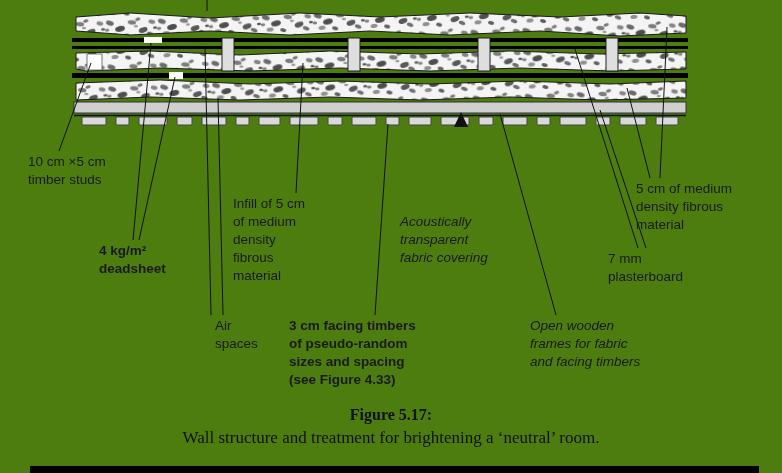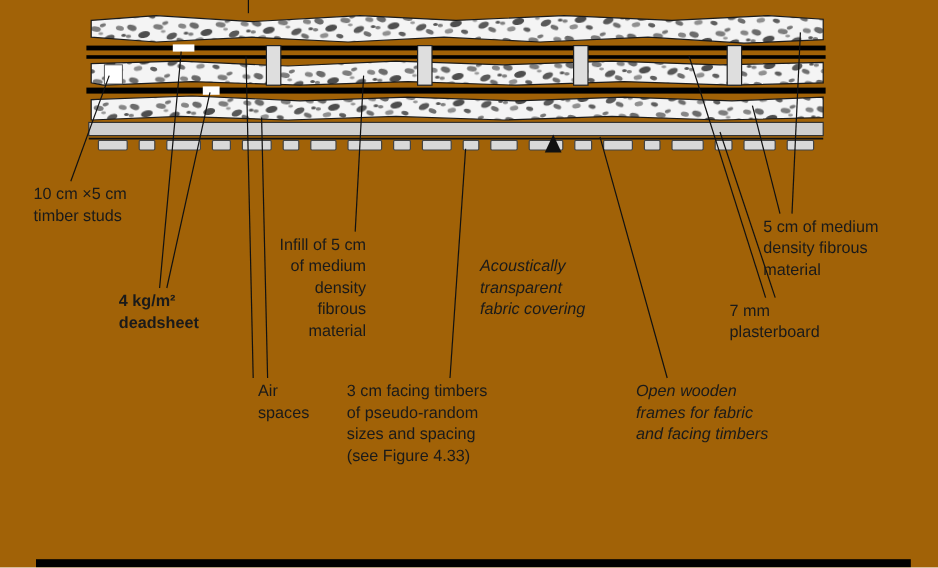--- a/index.html
+++ b/index.html
@@ -1,16 +1,16 @@
 <!DOCTYPE html>
 <html><head>
 <meta charset="utf-8">
 <style>
   html,body{margin:0;padding:0;background:#ffffff;}
-  .stage{position:relative;width:782px;height:473px;background:#a16207;overflow:hidden;
+  .stage{position:relative;width:782px;height:473px;background:#4d7c0f;overflow:hidden;
          font-family:"Liberation Sans",sans-serif;color:#1a1a1a;}
   .stage svg{position:absolute;left:0;top:0;}
   .lbl{position:absolute;font-size:13.5px;line-height:18px;white-space:pre;color:#1a1a1a;}
   .caption{position:absolute;left:0;right:0;top:404px;text-align:center;
            font-family:"Liberation Serif",serif;color:#111;}
   .cap-title{font-weight:bold;font-size:16px;line-height:22px;}
   .cap-text{font-size:17px;line-height:24px;}
   .bottom-rule{position:absolute;left:30px;top:466px;width:729px;height:7px;background:#000;}
 </style>
 </head>
@@ -101,38 +101,42 @@
       <line x1="650" y1="178" x2="627" y2="88"></line>
     </g>
 
     <polygon points="461,112 454,127 468,127" fill="#111"></polygon>
   </svg>
 
   <div class="lbl" style="left:28px;top:153px;">10 cm ×5 cm
 timber studs</div>
   <div class="lbl" style="left:99px;top:242px;font-weight:bold;">4 kg/m²
 deadsheet</div>
-  <div class="lbl" style="left:233px;top:195px;text-align:right;">Infill of 5 cm
+  <div class="lbl" style="left:233px;top:195px;">Infill of 5 cm
 of medium
 density
 fibrous
 material</div>
   <div class="lbl" style="left:203px;top:317px;margin-left:12px;">Air
 spaces</div>
-  <div class="lbl" style="left:289px;top:317px;">3 cm facing timbers
+  <div class="lbl" style="left:289px;top:317px;font-weight:bold;">3 cm facing timbers
 of pseudo-random
 sizes and spacing
 (see Figure 4.33)</div>
   <div class="lbl" style="left:400px;top:213px;font-style:italic;">Acoustically
 transparent
 fabric covering</div>
   <div class="lbl" style="left:530px;top:317px;font-style:italic;">Open wooden
 frames for fabric
 and facing timbers</div>
   <div class="lbl" style="left:608px;top:250px;">7 mm
 plasterboard</div>
   <div class="lbl" style="left:636px;top:180px;">5 cm of medium
 density fibrous
 material</div>
 
+  <div class="caption">
+    <div class="cap-title">Figure 5.17:</div>
+    <div class="cap-text">Wall structure and treatment for brightening a ‘neutral’ room.</div>
+  </div>
 
   <div class="bottom-rule"></div>
 </div>
 
 </body></html>

